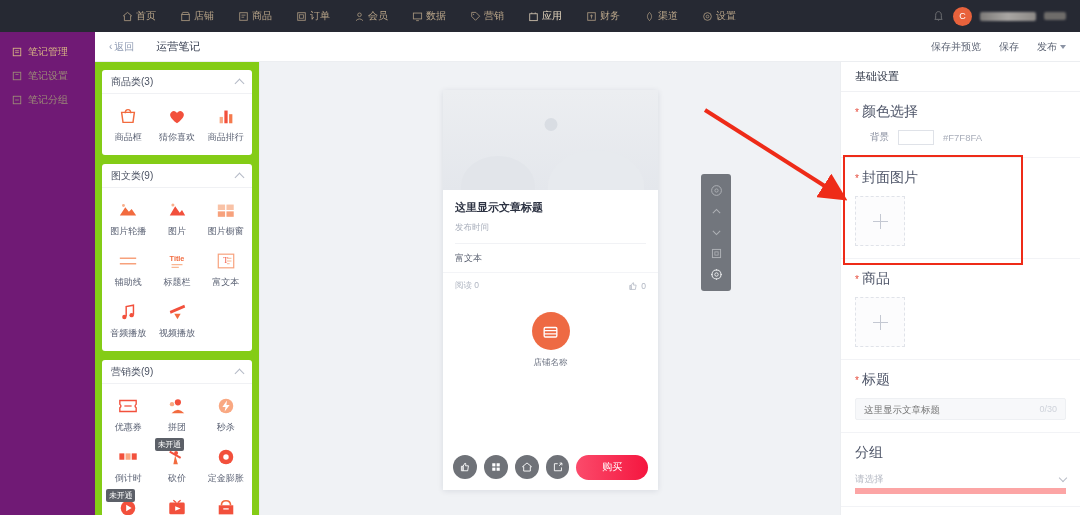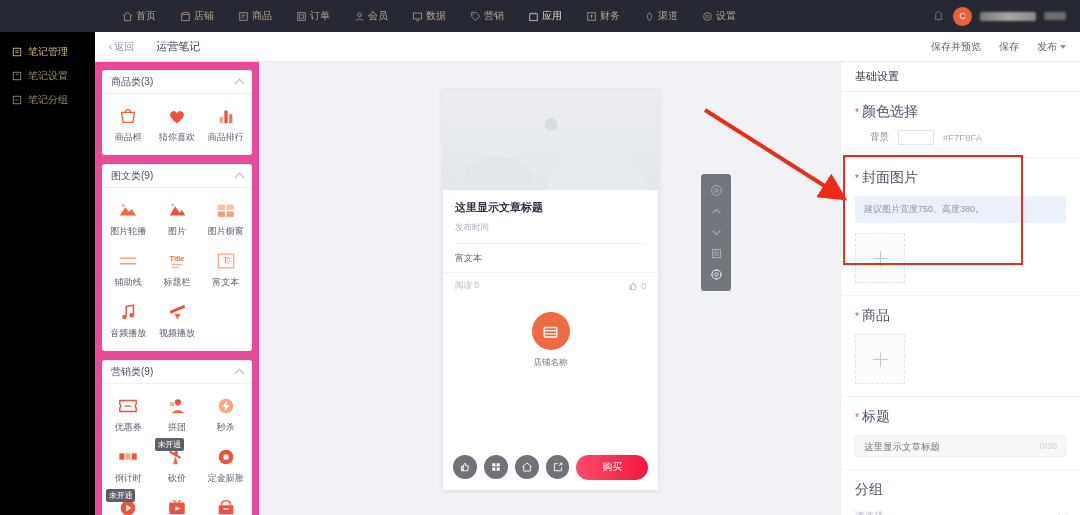--- a/index.html
+++ b/index.html
@@ -44,21 +44,21 @@
     filter: blur(1.1px);
   }
   .blurname2 {
     width: 22px; height: 8px; border-radius: 2px; background: #6e6c6a;
     filter: blur(1.1px);
   }
 
   
   .sidebar {
     position: absolute; left: 0; top: 32px; width: 95px; height: 483px;
-    background: #000000; padding-top: 8px;
+    background: #701a75; padding-top: 8px;
   }
   .side-item {
     display: flex; align-items: center; gap: 6px;
     height: 24px; padding-left: 12px; color: #9c8d77;
     font-size: 10px; cursor: pointer;
   }
   .side-item.active { color: #d8b684; }
   .side-ico { width: 10px; height: 10px; flex: none; }
 
   
@@ -74,21 +74,21 @@
   .ed-title { margin-left: 22px; font-size: 11px; color: #3b4254; }
   .ed-actions { margin-left: auto; display: flex; align-items: center; gap: 18px; }
   .ed-btn { font-size: 10px; color: #5f6676; cursor: pointer; }
   .ed-btn.pub { display: flex; align-items: center; gap: 3px; }
   .caret { width: 0; height: 0; border-left: 3px solid transparent;
     border-right: 3px solid transparent; border-top: 4px solid #8b93a4; }
 
   
   .comp-panel {
     position: absolute; left: 95px; top: 62px; width: 165px; height: 453px;
-    background: #ec4899; overflow: hidden; border-right: 1px solid #e9ebef;
+    background: #84cc16; overflow: hidden; border-right: 1px solid #e9ebef;
   }
   .comp-scroll { padding: 8px 7px 10px 7px; }
   .comp-group { background: #fff; border-radius: 3px; margin-bottom: 9px; }
   .cg-head {
     height: 24px; display: flex; align-items: center; justify-content: space-between;
     padding: 0 9px; font-size: 10px; color: #4a5162;
     border-bottom: 1px solid #f0f1f4; cursor: pointer;
   }
   .chev { width: 7px; height: 7px; border-left: 1.2px solid #b4bac6;
     border-top: 1.2px solid #b4bac6; transform: rotate(45deg); margin-top: 3px; }
@@ -683,21 +683,20 @@
       <div class="rp-label req">颜色选择</div>
       <div class="color-row">
         <span class="cl">背景</span>
         <span class="swatch"></span>
         <span class="hexval">#F7F8FA</span>
       </div>
     </div>
 
     <div class="rp-sec">
       <div class="rp-label req">封面图片</div>
-      <div class="hint-box">建议图片宽度750、高度380。</div>
       <div class="upload-box">
         <span class="plus"></span>
       </div>
     </div>
 
     <div class="rp-sec">
       <div class="rp-label req">商品</div>
       <div class="upload-box">
         <span class="plus"></span>
       </div>

